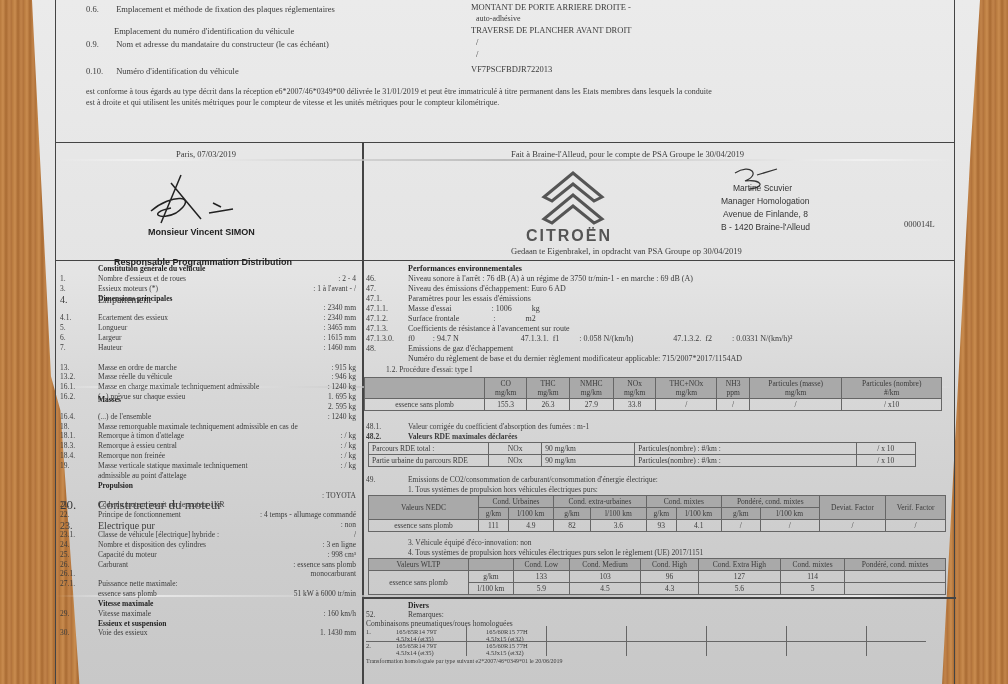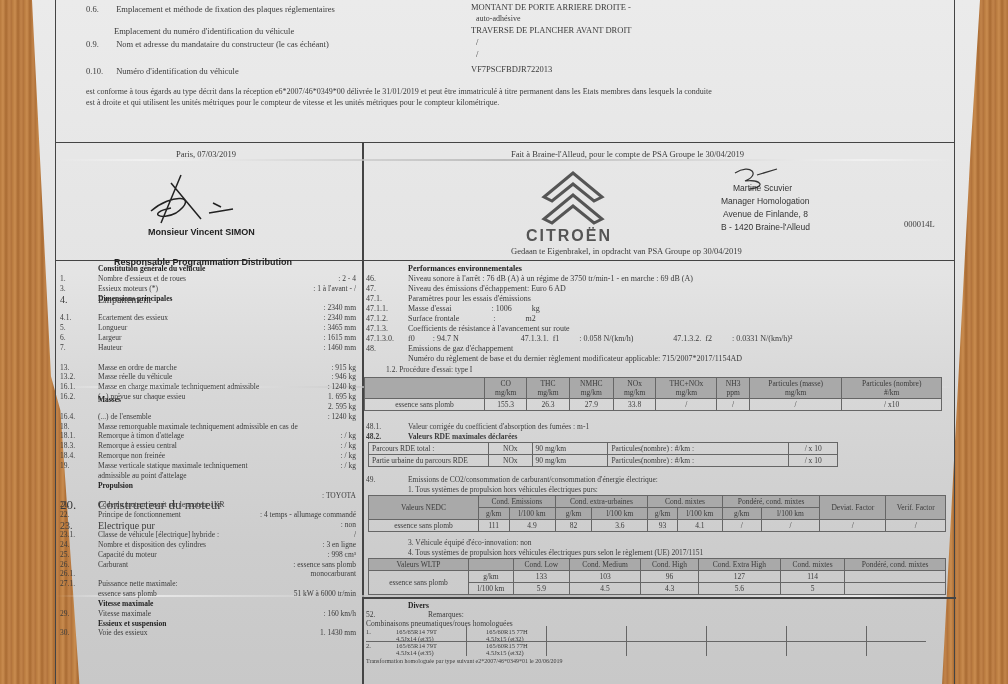--- a/index.html
+++ b/index.html
@@ -217,21 +217,21 @@
           <td>/</td>
           <td>/</td>
           <td>/ x10</td>
         </tr>
       </tbody>
         </table>
 
       <div class="row" style="left:4px;top:161px;font-size:7.5px;"><span class="lbl-num" style="width:42px">48.1.</span><span>Valeur corrigée du coefficient d'absorption des fumées : m-1</span></div>
       <div class="row" style="left:4px;top:171px;font-size:7.5px;font-weight:bold;"><span class="lbl-num" style="width:42px">48.2.</span><span>Valeurs RDE maximales déclarées</span></div>
 
-      <table class="grid" style="left:6px;top:181px;width:470px;text-align:left;">
+      <table class="grid" style="left:6px;top:181px;width:548px;text-align:left;">
         <tbody>
             <tr>
           <td style="text-align:left;width:120px;">Parcours RDE total :</td>
           <td>NOx</td>
           <td style="text-align:left;">90 mg/km</td>
           <td style="text-align:left;">Particules(nombre) : #/km :</td>
           <td>/ x 10</td>
         </tr>
         <tr>
           <td style="text-align:left;">Partie urbaine du parcours RDE</td>
@@ -243,21 +243,21 @@
       </tbody>
         </table>
 
       <div class="row" style="left:4px;top:214px;font-size:7.5px;"><span class="lbl-num" style="width:42px">49.</span><span>Emissions de CO2/consommation de carburant/consommation d'énergie électrique:</span></div>
       <div class="row" style="left:46px;top:224px;font-size:7.5px;">1. Tous systèmes de propulsion hors véhicules électriques purs:</div>
 
       <table class="grid" style="left:6px;top:234px;width:578px;">
         <tbody>
             <tr class="hd">
           <td rowspan="2" style="width:110px;">Valeurs NEDC</td>
-          <td colspan="2">Cond. Emissions</td>
+          <td colspan="2">Cond. Urbaines</td>
           <td colspan="2">Cond. extra-urbaines</td>
           <td colspan="2">Cond. mixtes</td>
           <td colspan="2">Pondéré, cond. mixtes</td>
           <td rowspan="2">Deviat. Factor</td>
           <td rowspan="2">Verif. Factor</td>
         </tr>
         <tr class="hd">
           <td>g/km</td>
               <td>l/100 km</td>
           <td>g/km</td>
@@ -315,21 +315,21 @@
           <td>4.3</td>
           <td>5.6</td>
           <td>5</td>
           <td></td>
         </tr>
       </tbody>
         </table>
 
       <div style="position:absolute;left:0;right:0;top:336px;height:1.5px;background:#444;"></div>
       <div class="row bold" style="left:46px;top:340px;font-size:7.5px;">Divers</div>
-      <div class="row" style="left:4px;top:349px;font-size:7.5px;"><span class="lbl-num" style="width:62px">52.</span><span>Remarques:</span></div>
+      <div class="row" style="left:4px;top:349px;font-size:7.5px;"><span class="lbl-num" style="width:42px">52.</span><span>Remarques:</span></div>
       <div class="row" style="left:4px;top:358px;font-size:7.5px;">Combinaisons pneumatiques/roues homologuées</div>
 
       <div style="position:absolute;left:4px;top:367px;width:580px;font-size:6.5px;">
         <div class="row" style="left:0;top:0;">1.</div>
         <div class="row" style="left:30px;top:0;">165/65R14 79T</div>
         <div class="row" style="left:30px;top:7px;">4.5Jx14 (et35)</div>
         <div class="row" style="left:120px;top:0;">165/60R15 77H</div>
         <div class="row" style="left:120px;top:7px;">4.5Jx15 (et32)</div>
         <div class="row" style="left:0;top:14px;">2.</div>
         <div class="row" style="left:30px;top:14px;">165/65R14 79T</div>

